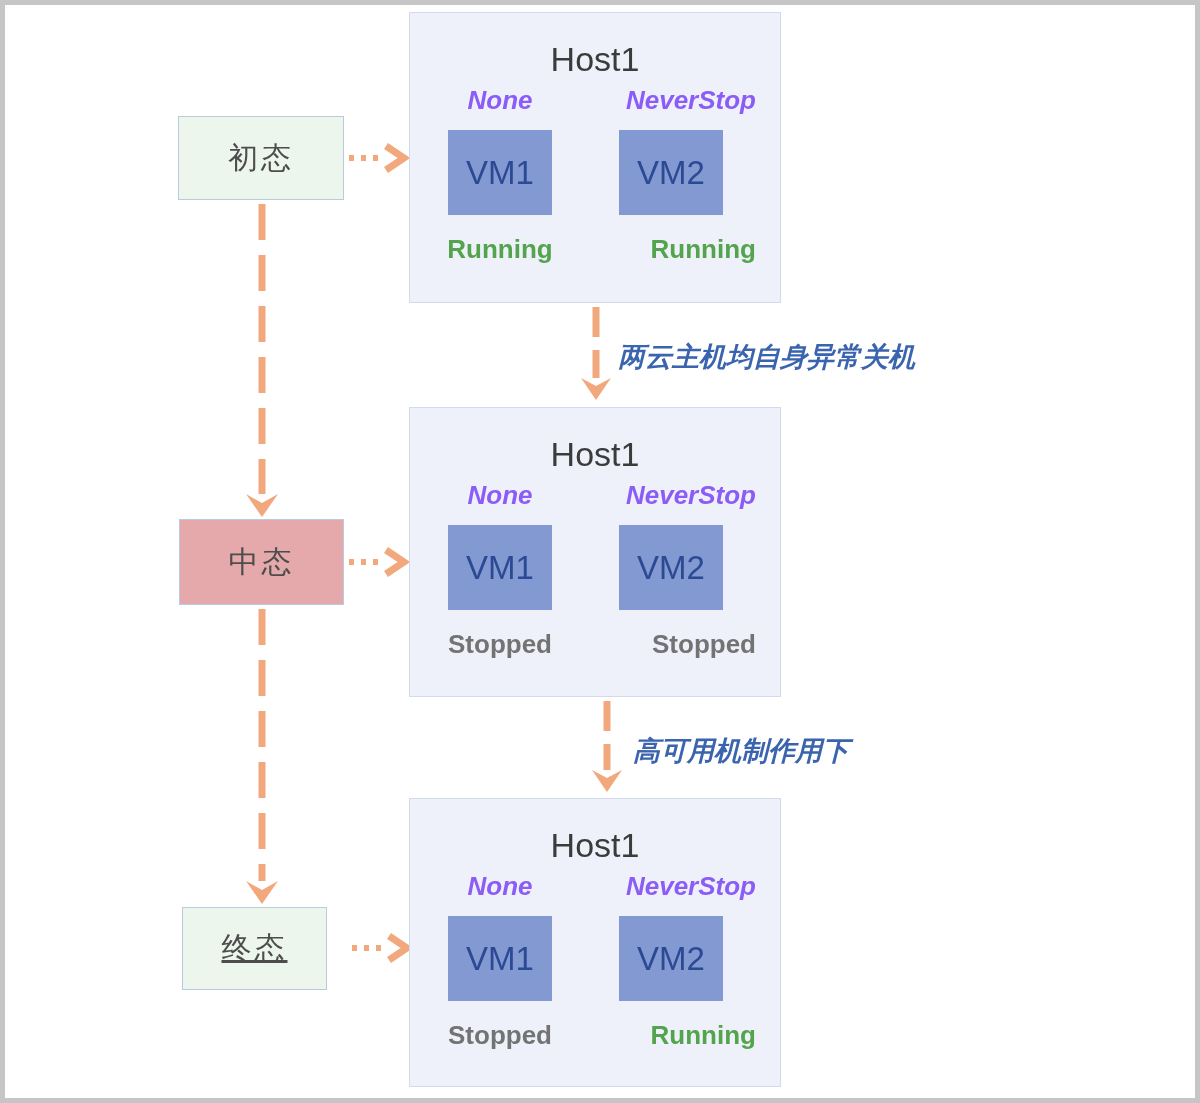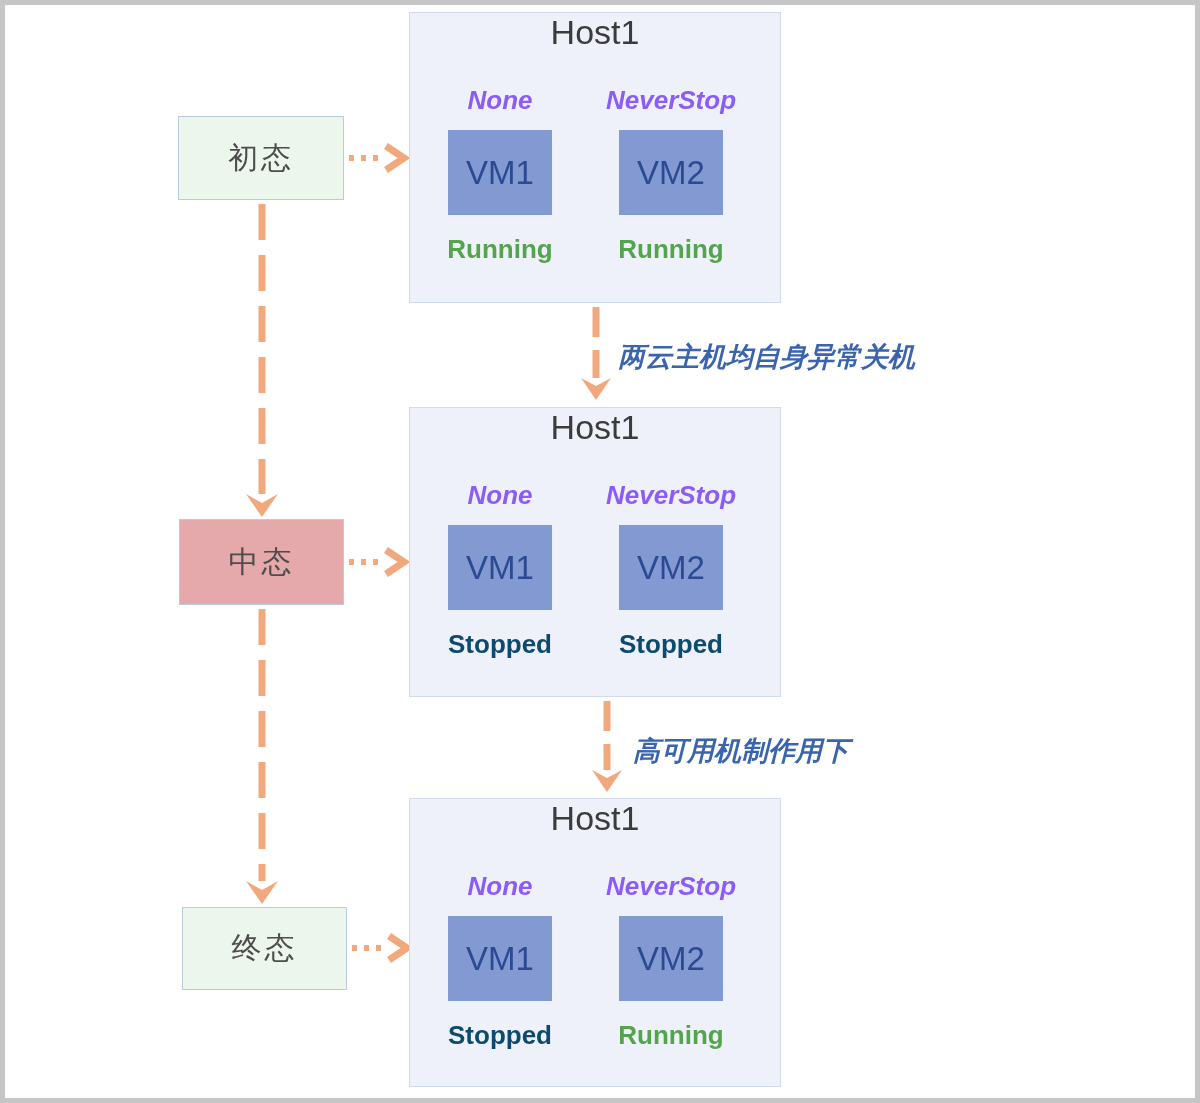--- a/index.html
+++ b/index.html
@@ -40,27 +40,27 @@
   .host {
     position: absolute;
     left: 409px;
     width: 372px;
     background: #eef1f9;
     border: 1px solid #d2dbeb;
     z-index: 2;
   }
   .host-title {
     text-align: center;
-    margin-top: 0;
+    margin-top: 27px;
     font-size: 34px;
     color: #3b3b3b;
   }
   .vm-col { position: absolute; width: 170px; top: 72px; text-align: center; }
   .vm-col.c1 { left: 5px; }
-  .vm-col.c2 { left: 176px; }
+  .vm-col.c2 { left: 176px; text-align: right; }
   .policy {
     font-style: italic;
     font-size: 26px;
     font-weight: 600;
     color: #8b5cf6;
     margin-bottom: 12px;
     white-space: nowrap;
   }
   .vmbox {
     width: 104px;
@@ -72,21 +72,21 @@
     justify-content: center;
     font-size: 33px;
     color: #2c4a94;
   }
   .status {
     font-size: 26px;
     font-weight: 600;
     margin-top: 19px;
   }
   .status.running { color: #53a44d; }
-  .status.stopped { color: #0c4a6e; }
+  .status.stopped { color: #737373; }
 
   .note {
     position: absolute;
     font-style: italic;
     font-size: 27px;
     font-weight: 700;
     color: #3a64ad;
     white-space: nowrap;
     z-index: 2;
   }
@@ -125,21 +125,21 @@
       <path d="M581,378 L596,400 L611,378 L596,386 Z" fill="#f1a87c"></path>
     </g>
     <g>
       <line x1="607" y1="701" x2="607" y2="770" stroke="#f1a87c" stroke-width="7" stroke-dasharray="30 13"></line>
       <path d="M592,770 L607,792 L622,770 L607,778 Z" fill="#f1a87c"></path>
     </g>
   </svg>
 
   <div class="state-box state-green" style="left:178px; top:116px; width:166px; height:84px;">初态</div>
   <div class="state-box state-pink" style="left:179px; top:519px; width:165px; height:86px;">中态</div>
-  <div class="state-box state-green" style="left:182px; top:907px; width:165px; height:83px;">终态</div>
+  <div class="state-box state-green" style="left:182px; top:907px; width:145px; height:83px;text-decoration:underline;">终态</div>
 
   <div class="host" style="top:12px; height:291px;">
     <div class="host-title">Host1</div>
     <div class="vm-col c1">
       <div class="policy">None</div>
       <div class="vmbox">
         <span>VM1</span>
       </div>
       <div class="status running">Running</div>
     </div>

